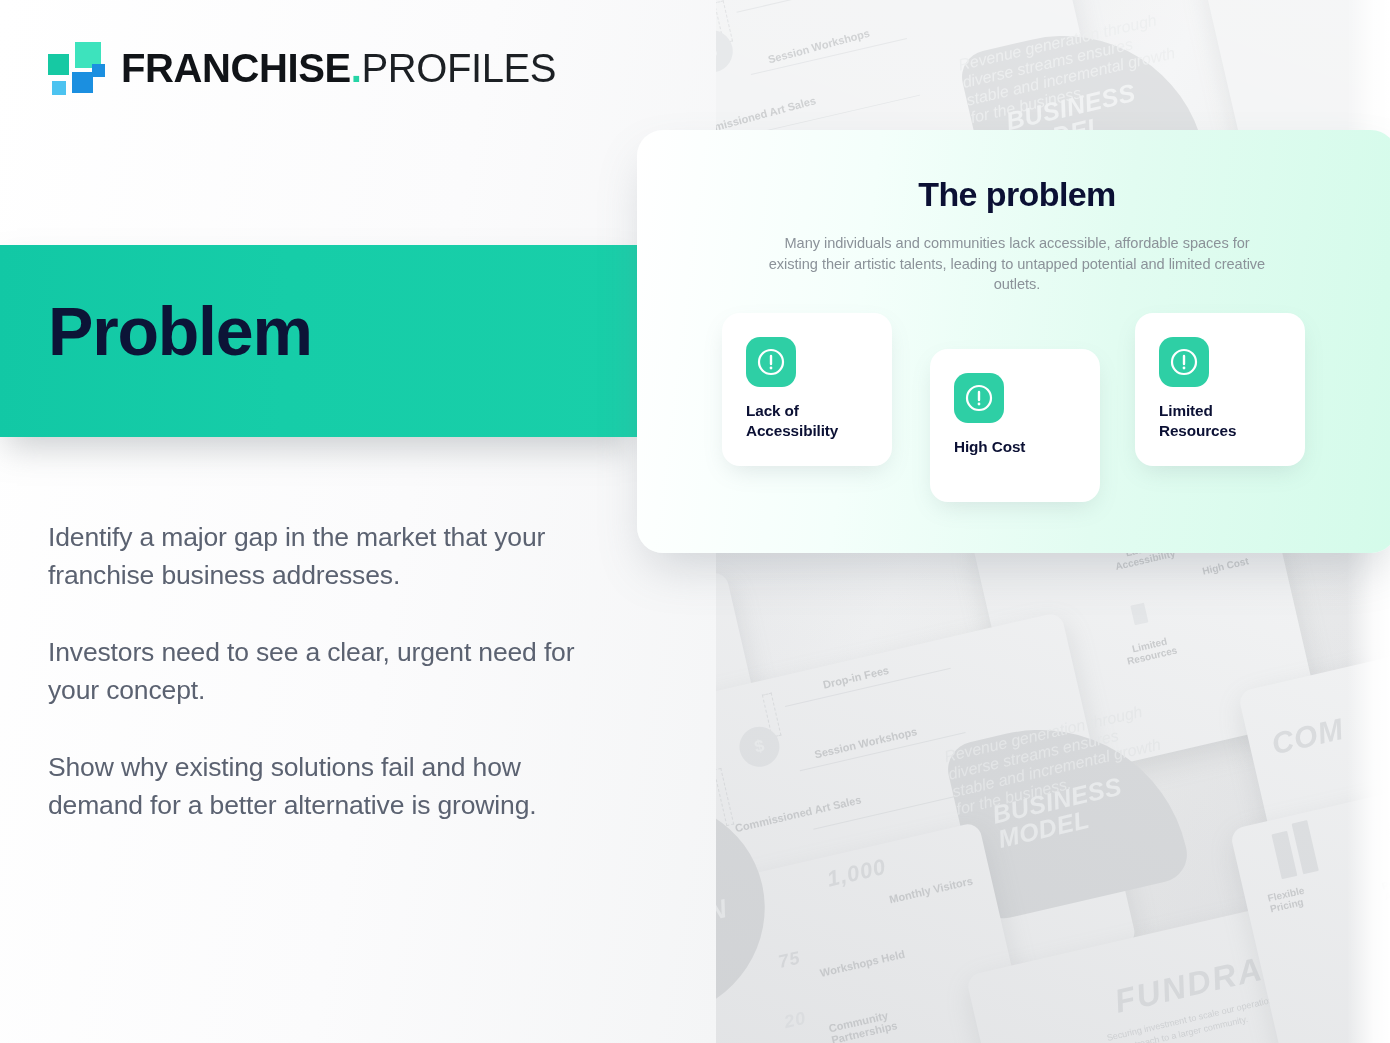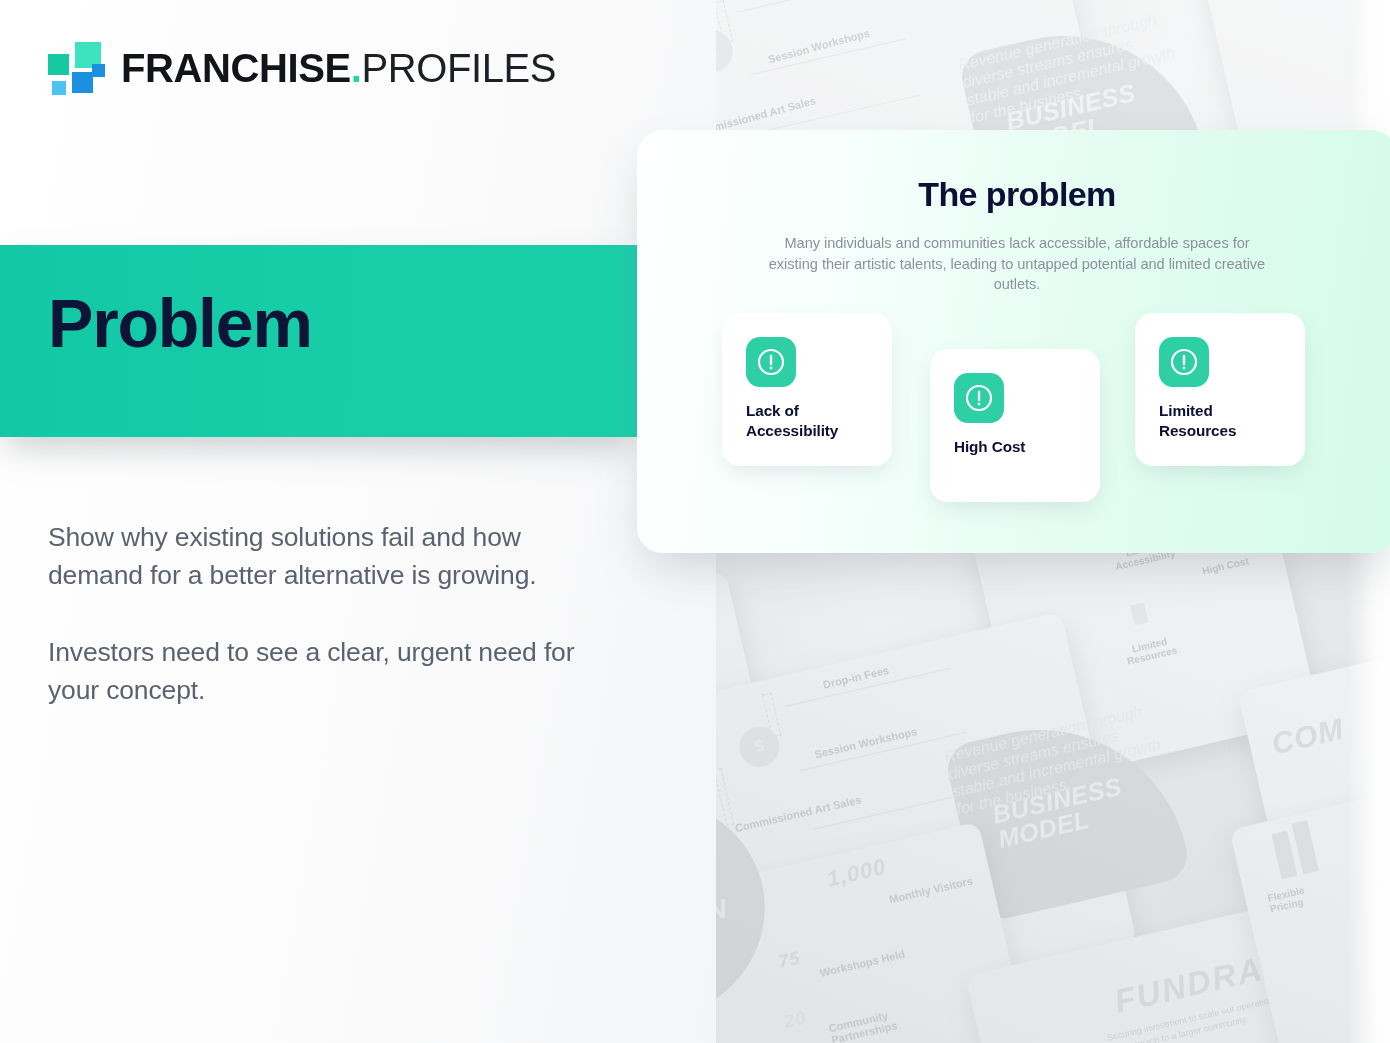--- a/index.html
+++ b/index.html
@@ -68,21 +68,21 @@
   .logo-text .l{ font-weight:300; color:#1c2024; }
 
   
   .band{
     position:absolute; left:0; top:245px; width:637px; height:192px;
     background: linear-gradient(92deg,#12c8a5 0%, #16cda8 45%, #19cfa9 100%);
     box-shadow: 0 16px 32px -6px rgba(120,128,135,.38);
     z-index:8;
   }
   .band-title{
-    position:absolute; left:48px; top:44px;
+    position:absolute; left:48px; top:52px;
     font-size:68px; font-weight:700; color:#0c1437; letter-spacing:-1.2px; line-height:1;
   }
 
   .paras{ position:absolute; left:48px; top:518px; width:570px; z-index:9; }
   .para{
     font-size:26.5px; line-height:1.45; color:#5b6271; letter-spacing:-.15px;
     margin-bottom:38px;
   }
   .para:last-child{margin-bottom:0;}
 
@@ -224,22 +224,23 @@
       <i style="left:44px; top:22px; width:13px; height:13px; background:#1b8fe0;"></i>
     </span>
     <span class="logo-text"><span class="b">FRANCHISE</span><span class="dot">.</span><span class="l">PROFILES</span></span>
   </div>
 
   <div class="band">
     <div class="band-title">Problem</div>
   </div>
 
   <div class="paras">
+    <p class="para">Identify a major gap in the market that your franchise business addresses.</p>
+    <p class="para">Investors need to see a clear, urgent need for your concept.</p>
     <p class="para">Show why existing solutions fail and how demand for a better alternative is growing.</p>
-    <p class="para">Investors need to see a clear, urgent need for your concept.</p>
   </div>
 
   <div class="overlay">
     <div class="ov-title">The problem</div>
     <div class="ov-sub">Many individuals and communities lack accessible, affordable spaces for existing their artistic talents, leading to untapped potential and limited creative outlets.</div>
 
     <div class="tile tile-a">
       <span class="ico">
         <svg width="32" height="32" viewBox="0 0 32 32" aria-hidden="true">
           <circle cx="16" cy="16" r="12" fill="none" stroke="#ffffff" stroke-width="2.2"></circle>

